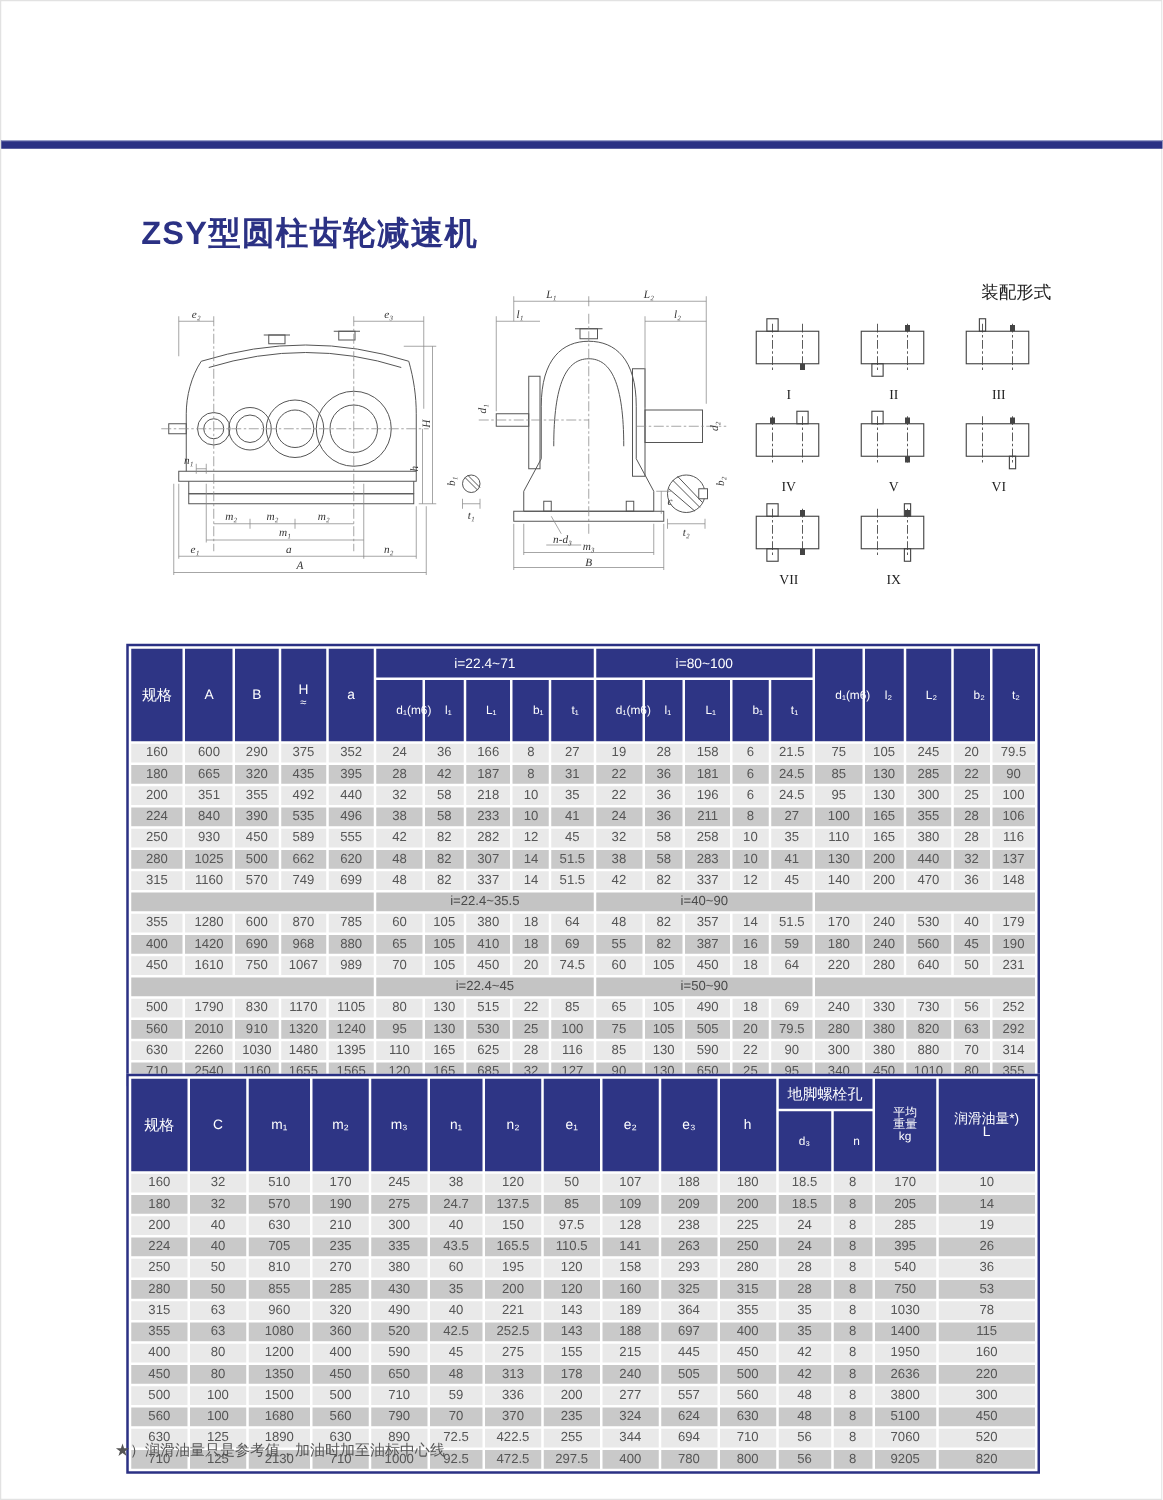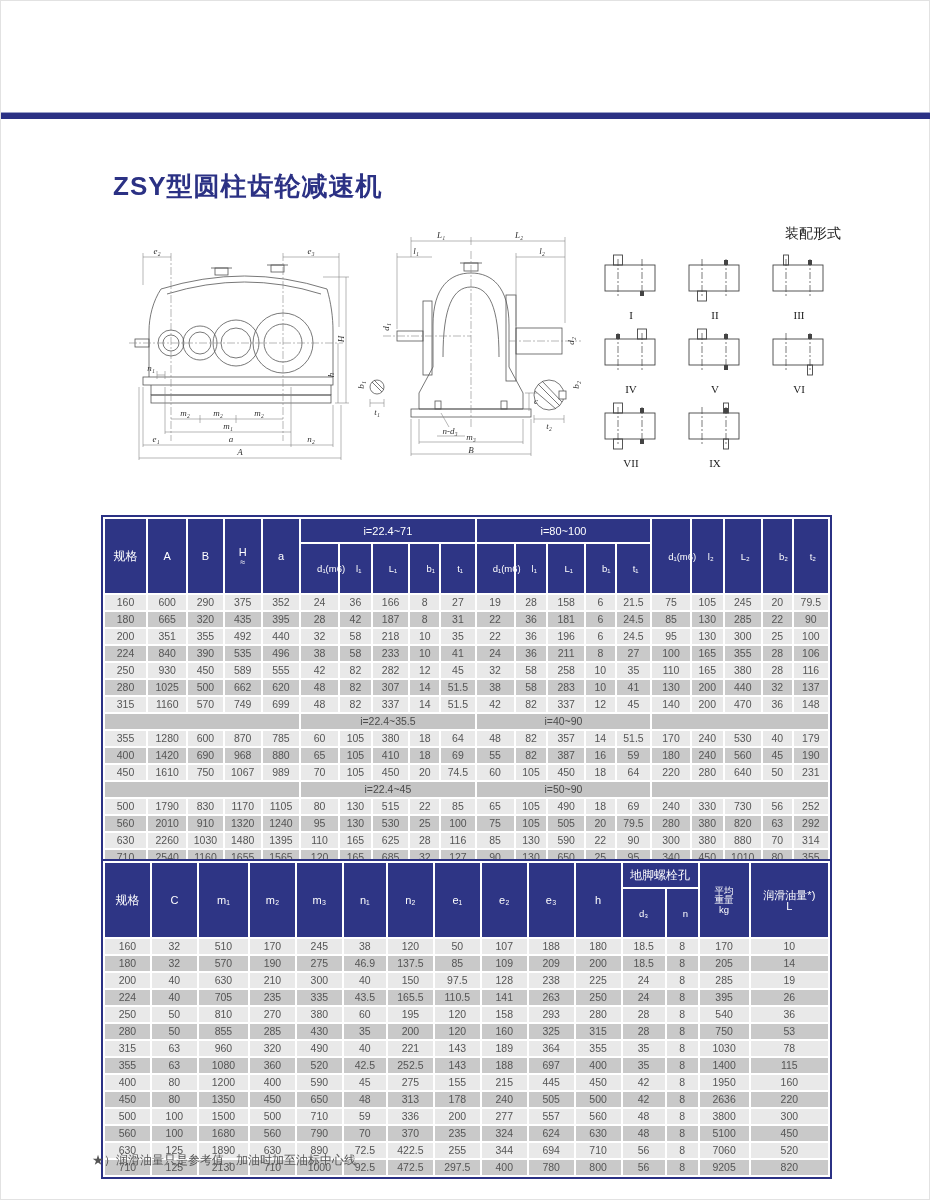--- a/index.html
+++ b/index.html
@@ -712,21 +712,21 @@
           <td>8</td>
           <td>170</td>
           <td>10</td>
         </tr>
         <tr class="alt">
           <td>180</td>
           <td>32</td>
           <td>570</td>
           <td>190</td>
           <td>275</td>
-          <td>46.9</td>
+          <td>24.7</td>
           <td>137.5</td>
           <td>85</td>
           <td>109</td>
           <td>209</td>
           <td>200</td>
           <td>18.5</td>
           <td>8</td>
           <td>205</td>
           <td>14</td>
         </tr>

